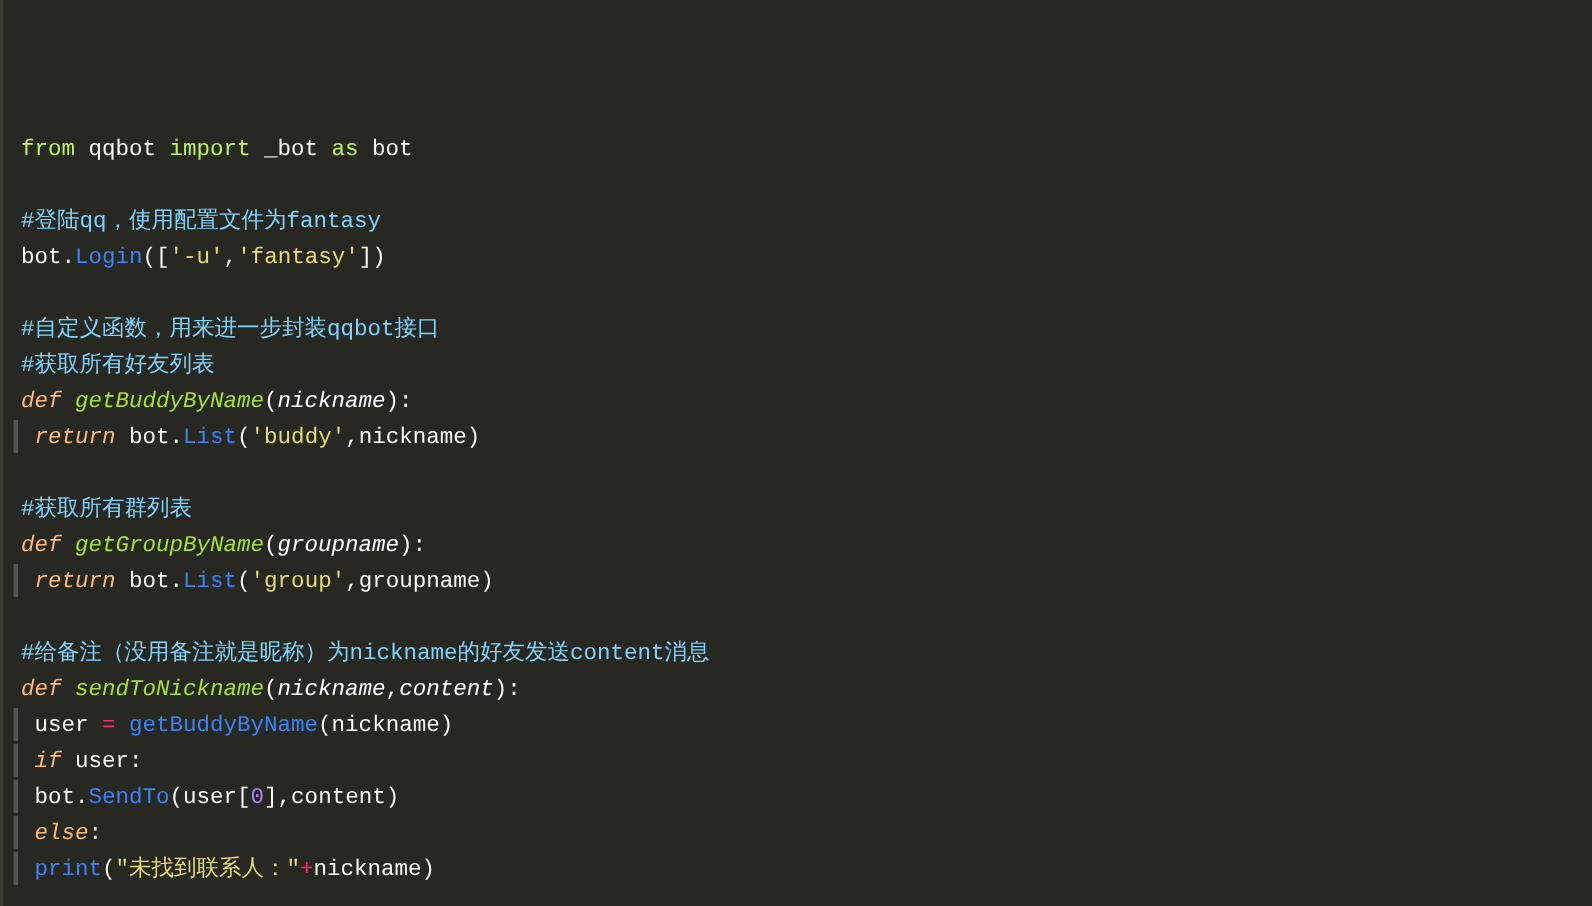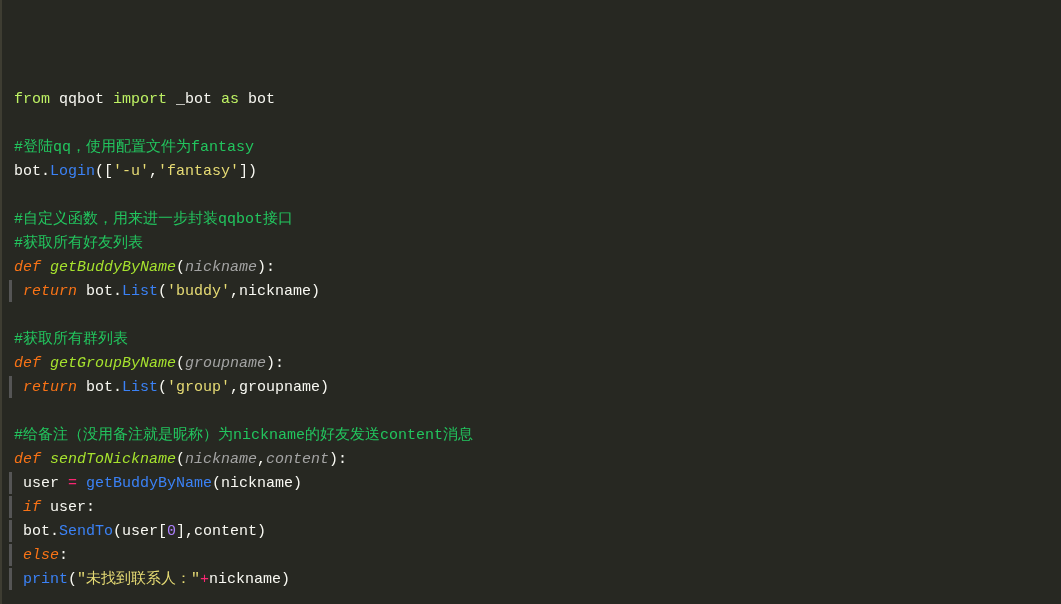--- a/index.html
+++ b/index.html
@@ -11,27 +11,27 @@
     color: #f8f8f2;
     width: 1061px;
     height: 604px;
     overflow: hidden;
     padding: 88px 0 0 12px;
     border-left: 2px solid #3e3d32;
   }
   pre { font-family: inherit; white-space: pre; }
   .tok { display: inline; }
   .kw   { color: #bef264; }      
-  .kw-it{ color: #f97316; font-style: italic; margin-top: 36px; } 
+  .kw-it{ color: #fdba74; font-style: italic; margin-top: 36px; } 
   .fn   { color: #3b82f6; }      
   .fn-it{ color: #a6e22e; font-style: italic; }
   .str  { color: #e6db74; }      
   .num  { color: #ae81ff; }      
-  .cmt  { color: #22c55e; }      
-  .prm  { color: #a3a3a3; font-style: italic; } 
+  .cmt  { color: #7dd3fc; }      
+  .prm  { color: #ffffff; font-style: italic; } 
   .var  { color: #f8f8f2; }      
   .op   { color: #f92672; }      
   .gut  { display:inline-block; width:3px; background:#555; margin-right:2px; margin-left:-5px; height:22px; vertical-align:top; opacity:0; }
   .gut.on { opacity:1; }
 </style>
 </head>
 <body>
 
 <pre id="editor"><div><span class="gut"></span><span class="tok kw">from </span><span class="tok var">qqbot </span><span class="tok kw">import </span><span class="tok var">_bot </span><span class="tok kw">as </span><span class="tok var">bot</span></div><div><span class="gut"></span>&nbsp;</div><div><span class="gut"></span><span class="tok cmt">#登陆qq，使用配置文件为fantasy</span></div><div><span class="gut"></span><span class="tok var">bot</span><span class="tok var">.</span><span class="tok fn">Login</span><span class="tok var">([</span><span class="tok str">'-u'</span><span class="tok var">,</span><span class="tok str">'fantasy'</span><span class="tok var">])</span></div><div><span class="gut"></span>&nbsp;</div><div><span class="gut"></span><span class="tok cmt">#自定义函数，用来进一步封装qqbot接口</span></div><div><span class="gut"></span><span class="tok cmt">#获取所有好友列表</span></div><div><span class="gut"></span><span class="tok kw-it">def </span><span class="tok fn-it">getBuddyByName</span><span class="tok var">(</span><span class="tok prm">nickname</span><span class="tok var">):</span></div><div><span class="gut on"></span><span class="tok kw-it"> return </span><span class="tok var">bot</span><span class="tok var">.</span><span class="tok fn">List</span><span class="tok var">(</span><span class="tok str">'buddy'</span><span class="tok var">,nickname)</span></div><div><span class="gut"></span>&nbsp;</div><div><span class="gut"></span><span class="tok cmt">#获取所有群列表</span></div><div><span class="gut"></span><span class="tok kw-it">def </span><span class="tok fn-it">getGroupByName</span><span class="tok var">(</span><span class="tok prm">groupname</span><span class="tok var">):</span></div><div><span class="gut on"></span><span class="tok kw-it"> return </span><span class="tok var">bot</span><span class="tok var">.</span><span class="tok fn">List</span><span class="tok var">(</span><span class="tok str">'group'</span><span class="tok var">,groupname)</span></div><div><span class="gut"></span>&nbsp;</div><div><span class="gut"></span><span class="tok cmt">#给备注（没用备注就是昵称）为nickname的好友发送content消息</span></div><div><span class="gut"></span><span class="tok kw-it">def </span><span class="tok fn-it">sendToNickname</span><span class="tok var">(</span><span class="tok prm">nickname</span><span class="tok var">,</span><span class="tok prm">content</span><span class="tok var">):</span></div><div><span class="gut on"></span><span class="tok var"> user </span><span class="tok op">=</span><span class="tok var"> </span><span class="tok fn">getBuddyByName</span><span class="tok var">(nickname)</span></div><div><span class="gut on"></span><span class="tok kw-it"> if </span><span class="tok var">user:</span></div><div><span class="gut on"></span><span class="tok var"> bot</span><span class="tok var">.</span><span class="tok fn">SendTo</span><span class="tok var">(user[</span><span class="tok num">0</span><span class="tok var">],content)</span></div><div><span class="gut on"></span><span class="tok kw-it"> else</span><span class="tok var">:</span></div><div><span class="gut on"></span><span class="tok fn"> print</span><span class="tok var">(</span><span class="tok str">"未找到联系人："</span><span class="tok op">+</span><span class="tok var">nickname)</span></div></pre>
 

